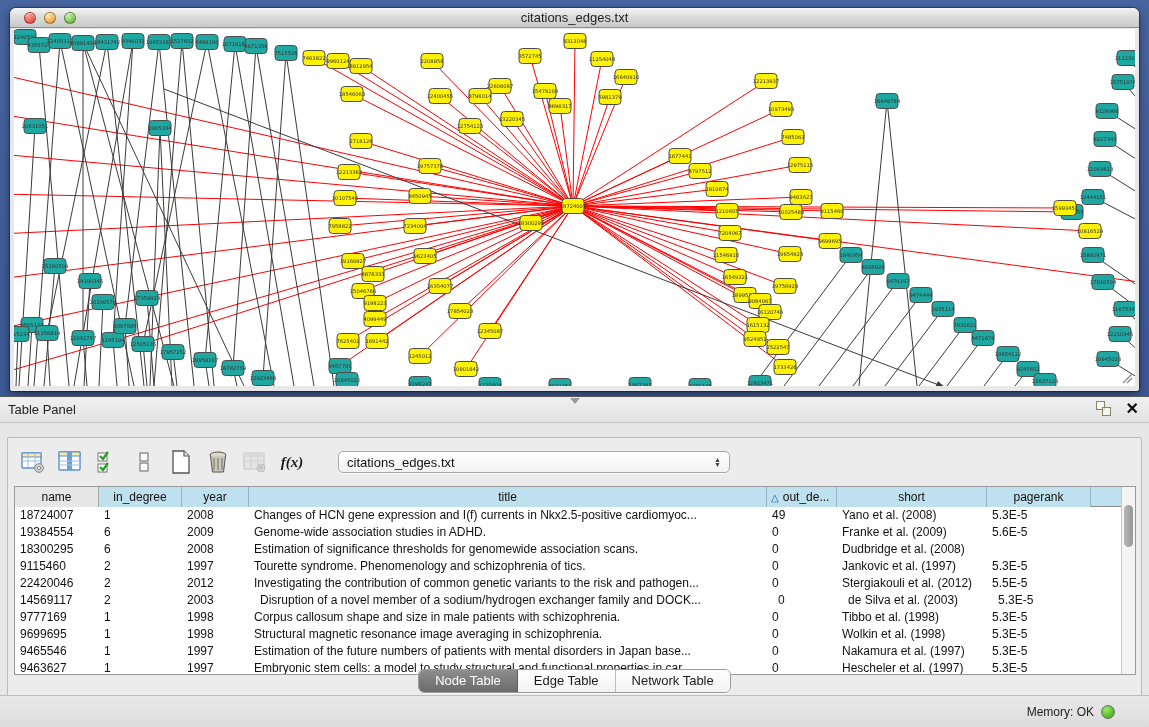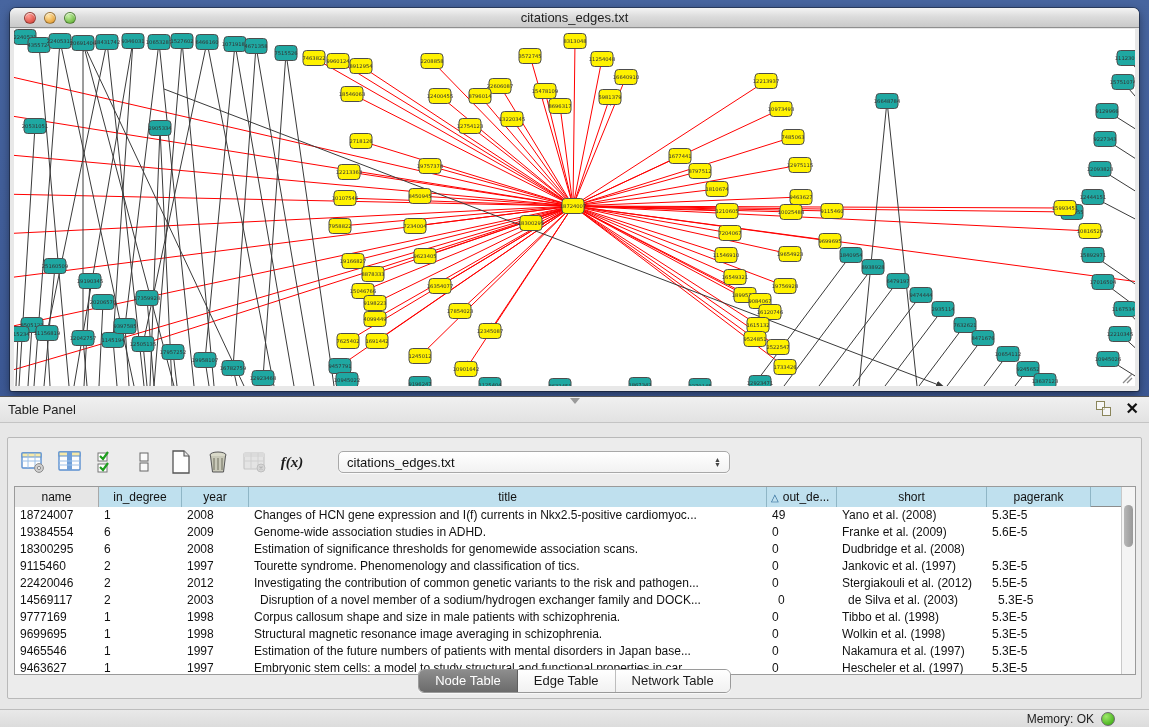--- a/index.html
+++ b/index.html
@@ -80,21 +80,21 @@
   .tabs { position:absolute; left:0; right:0; bottom:5px; display:flex; justify-content:center; }
   .seg { display:flex; border:1px solid #9a9a9a; border-radius:6px; overflow:hidden;
     background:#fdfdfd; box-shadow:0 1px 1px rgba(255,255,255,.7); }
   .seg .tab { font-size:13px; padding:3px 16px 4px; color:#1a1a1a;
     border-right:1px solid #bdbdbd; background:linear-gradient(180deg,#ffffff,#f1f1f1); }
   .seg .tab:last-child { border-right:none; }
   .seg .tab.active { background:linear-gradient(180deg,#8d8d8d,#6b6b6b); color:#fff;
     border-right:1px solid #5f5f5f; }
 
   
-  .status-bar { position:absolute; left:0; bottom:0; width:1149px; height:18px;
+  .status-bar { position:absolute; left:0; bottom:0; width:1149px; height:32px;
     background:linear-gradient(180deg,#e9e9e9,#dcdcdc); border-top:1px solid #bdbdbd;
     display:flex; align-items:center; justify-content:flex-end; padding-right:34px; gap:7px; }
   .status-bar .mem { font-size:12px; color:#222; }
   .mem-dot { width:14px; height:14px; border-radius:50%;
     background:radial-gradient(circle at 35% 30%,#9fe86a,#49b41f 75%); border:1px solid #6b6b6b; }
 </style>
 </head>
 <body>
 
 <div class="net-window">
@@ -894,21 +894,21 @@
               <div class="cell" style="width: 67px;">2008</div>
               <div class="cell" style="width: 518px;">Estimation of significance thresholds for genomewide association scans.</div>
               <div class="cell" style="width: 70px;">0</div>
               <div class="cell" style="width: 150px;">Dudbridge et al. (2008)</div>
               <div class="cell" style="width: 104px; margin-top: 18px;">5.9E-5</div>
             </div>
             <div class="row">
               <div class="cell" style="width: 84px;">9115460</div>
               <div class="cell" style="width: 83px;">2</div>
               <div class="cell" style="width: 67px;">1997</div>
-              <div class="cell" style="width: 518px;">Tourette syndrome. Phenomenology and classification of tics.</div>
+              <div class="cell" style="width: 518px;">Tourette syndrome. Phenomenology and schizophrenia of tics.</div>
               <div class="cell" style="width: 70px;">0</div>
               <div class="cell" style="width: 150px;">Jankovic et al. (1997)</div>
               <div class="cell" style="width: 104px;">5.3E-5</div>
             </div>
             <div class="row">
               <div class="cell" style="width: 84px;">22420046</div>
               <div class="cell" style="width: 83px;">2</div>
               <div class="cell" style="width: 67px;">2012</div>
               <div class="cell" style="width: 518px;">Investigating the contribution of common genetic variants to the risk and pathogen...</div>
               <div class="cell" style="width: 70px;">0</div>

